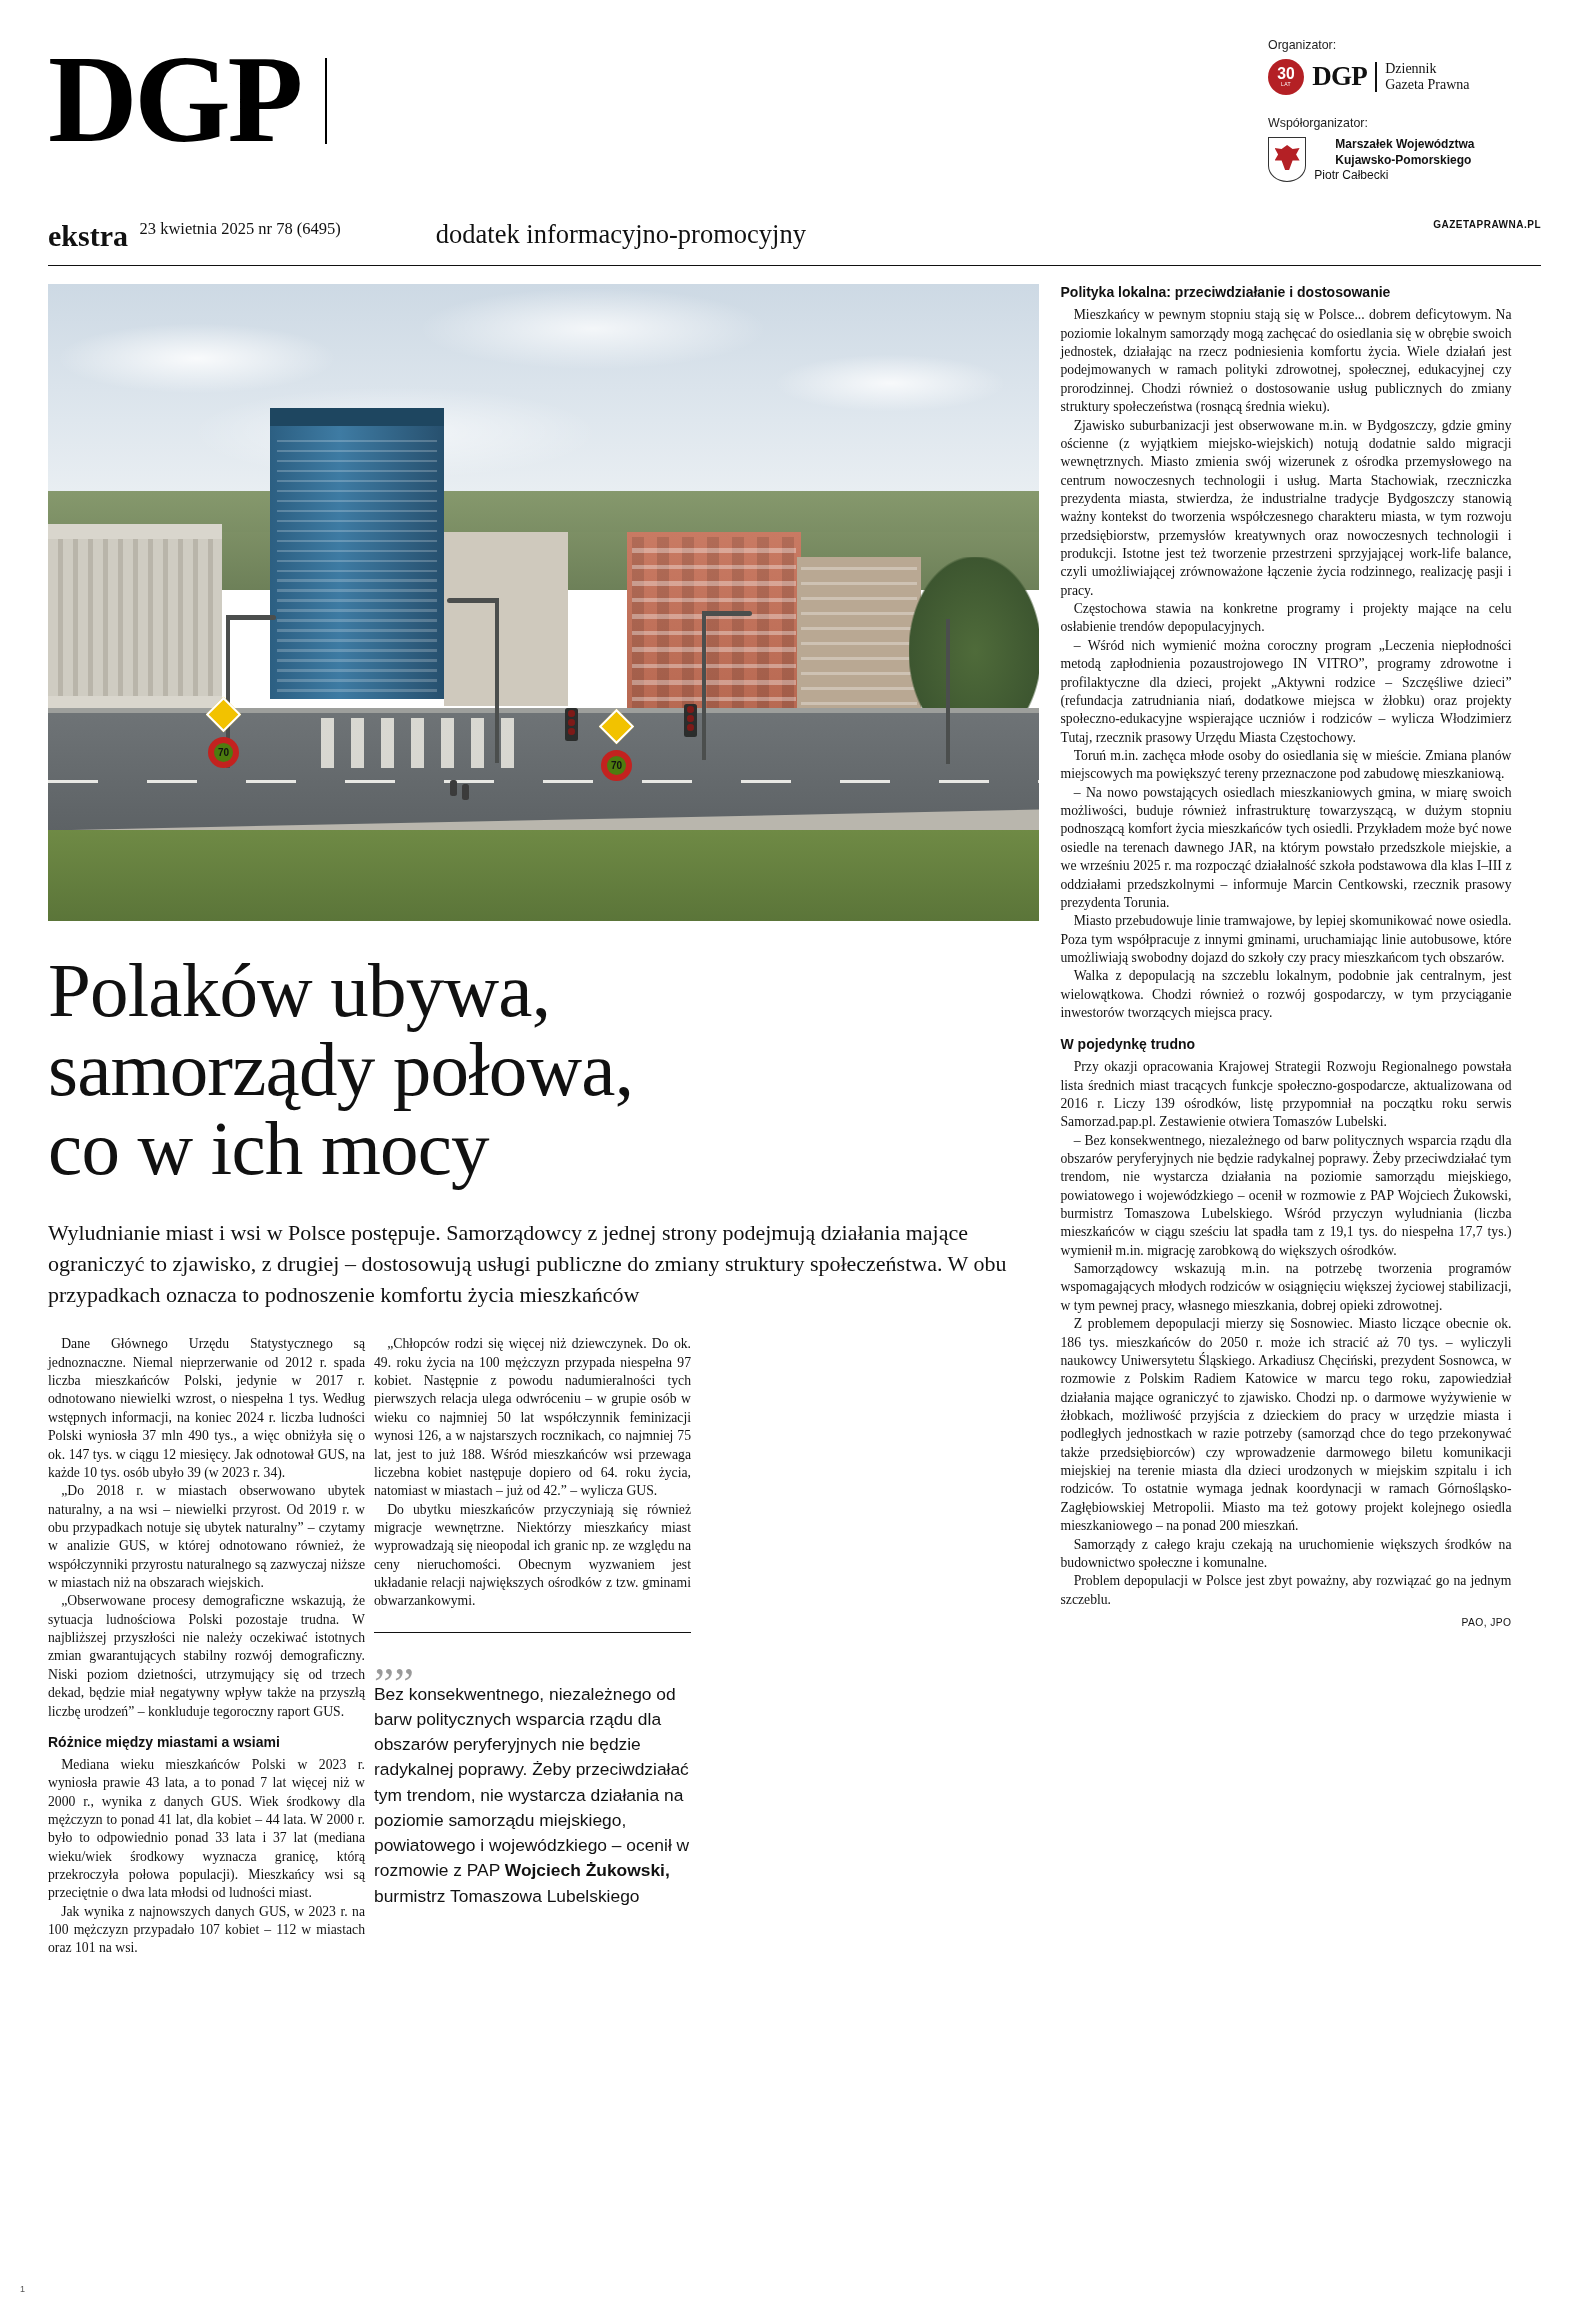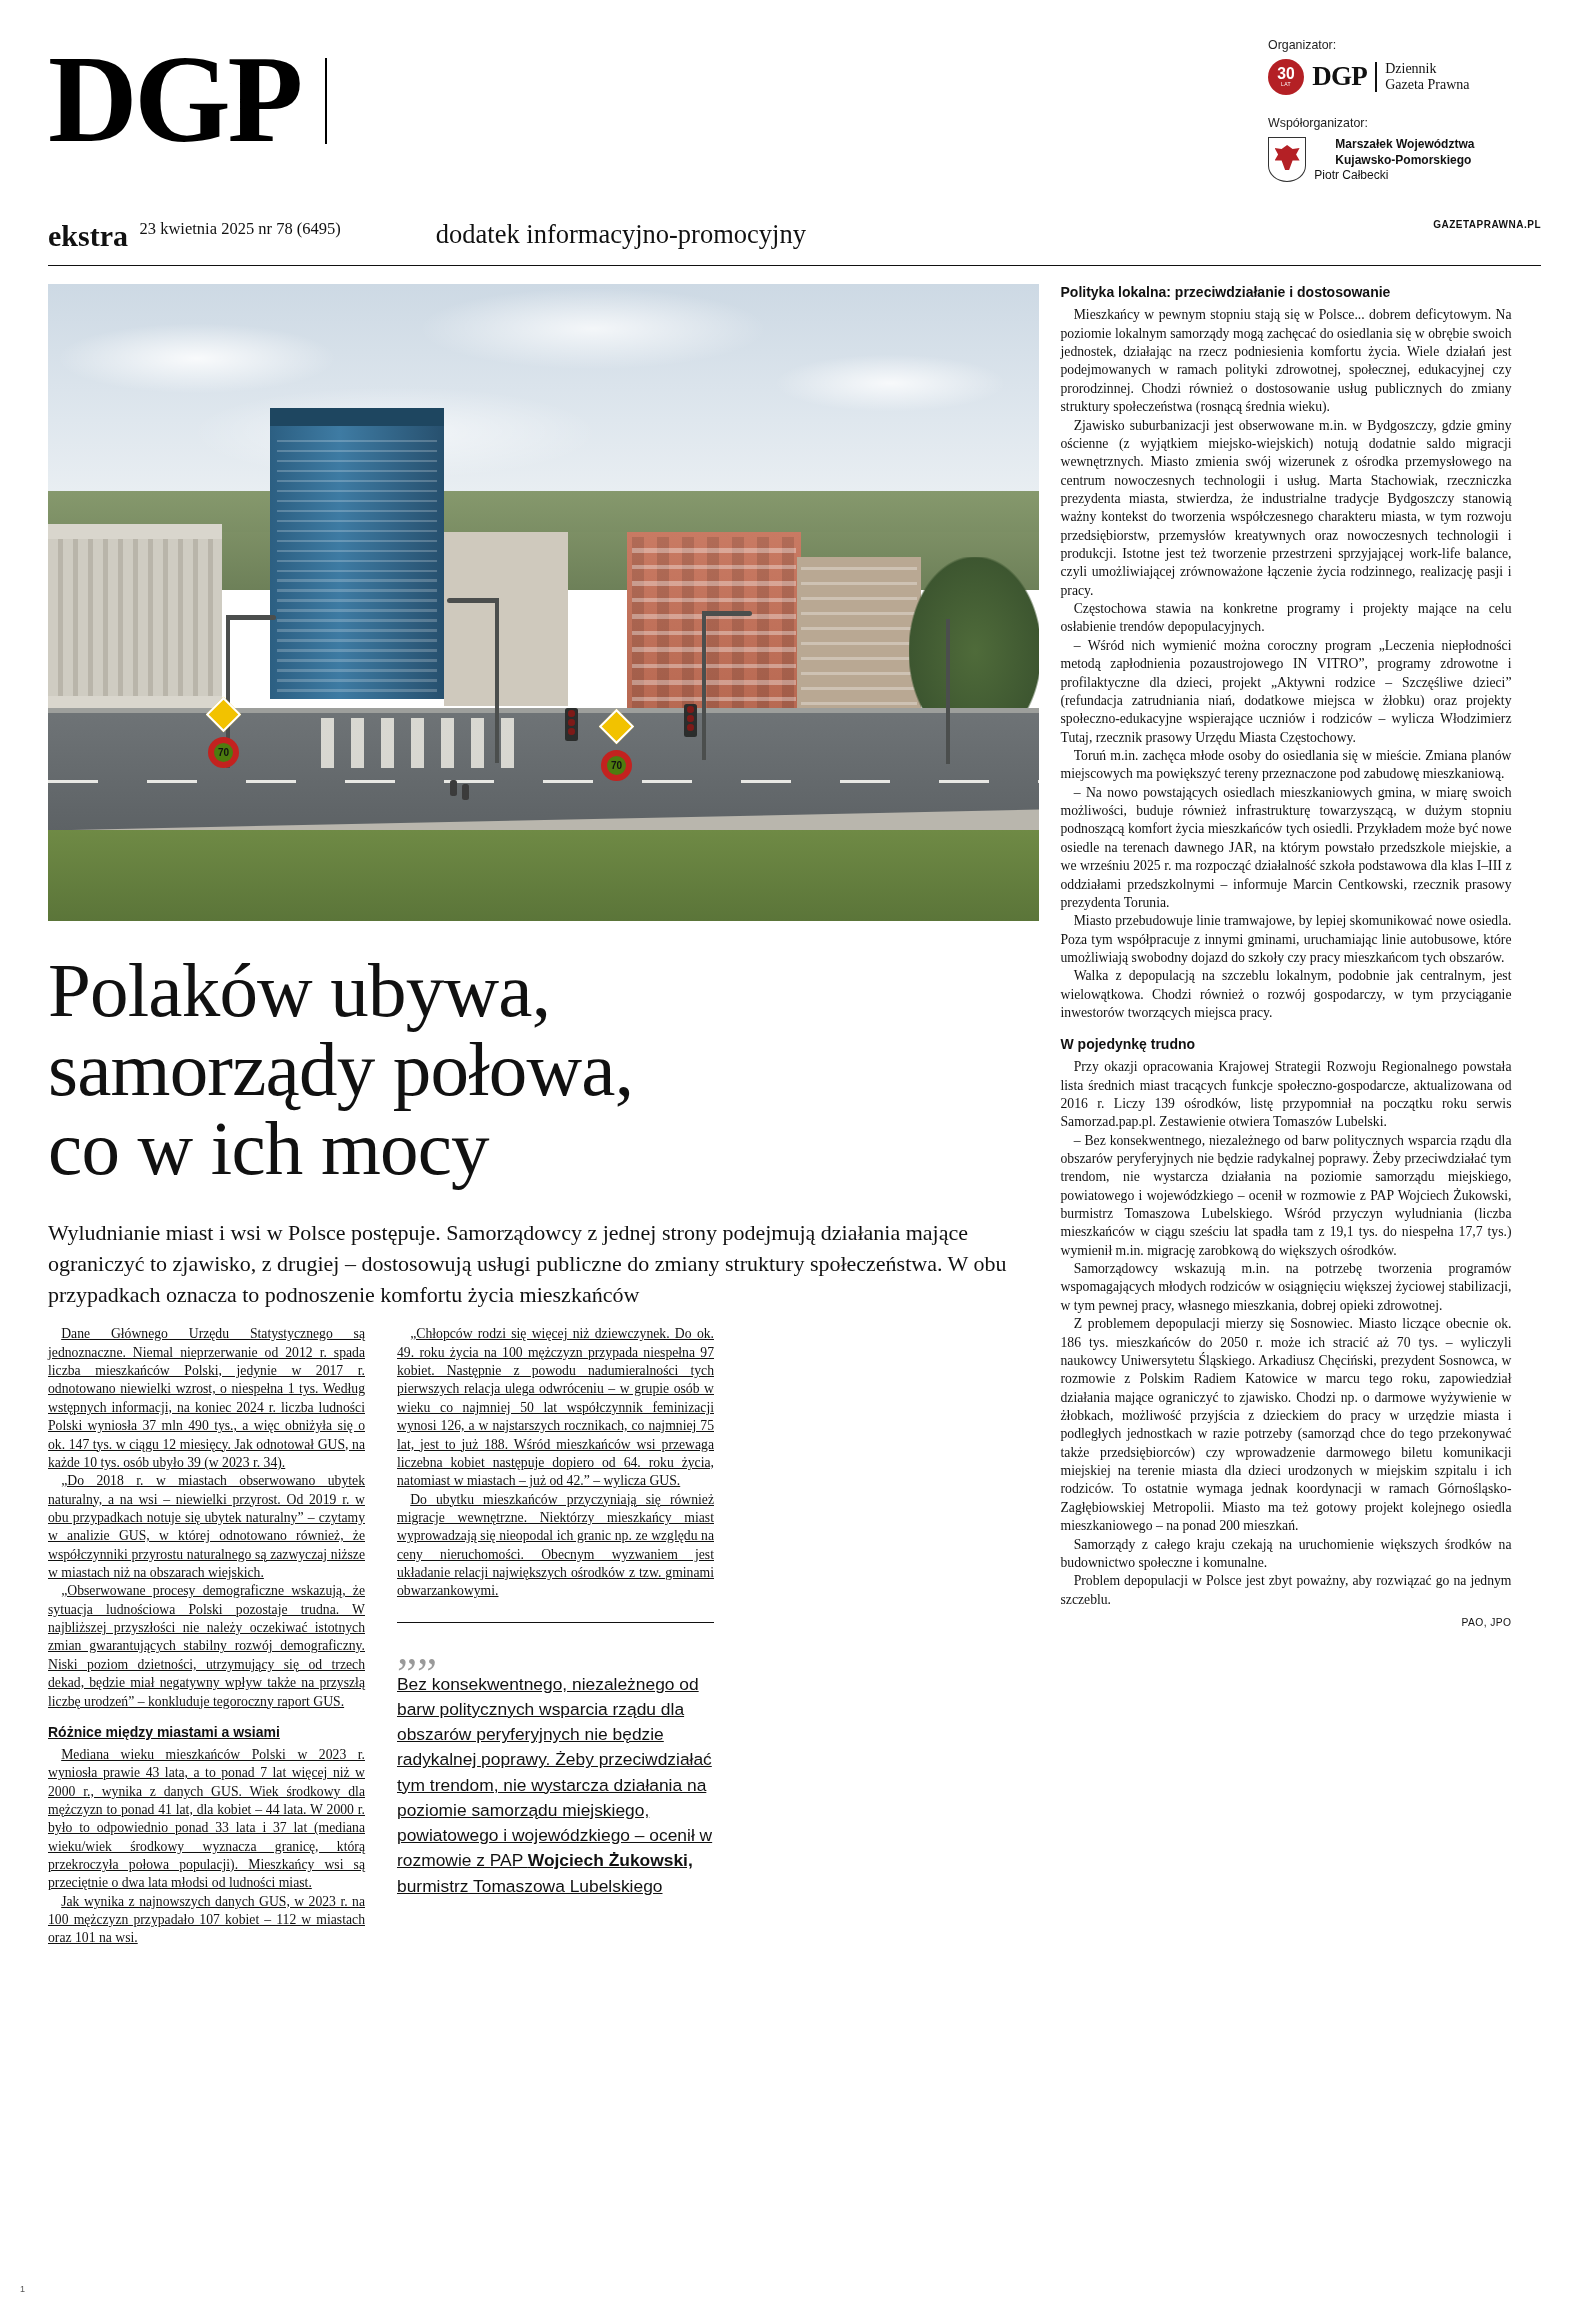--- a/index.html
+++ b/index.html
@@ -146,21 +146,21 @@
   .headline {
     font-family:"Liberation Serif", serif;
     font-size:77px; line-height:1.03; margin-top:30px; color:#111; letter-spacing:-0.8px;
   }
   .lead {
     font-family:"Liberation Serif", serif;
     font-size:22px; line-height:1.42; margin-top:28px; color:#111;
   }
 
   
-  .art-cols { display:flex; gap:32px; margin-top:15px;text-decoration:underline; }
+  .art-cols { display:flex; gap:9px; margin-top:25px; }
   .art-col { width:317px; }
   .art-col p, .art-col h4 { margin:0; }
   .art-col p { font-family:"Liberation Serif", serif; font-size:13.7px; line-height:1.34; text-align:justify; text-indent:13.2px; }
   .art-col h4 { font-family:"Liberation Sans", sans-serif; font-weight:bold; font-size:14px; margin:13.2px 0 5.8px; }
 
   
   .pullquote { margin-top:21.5px; border-top:1.7px solid #111; padding-top:13.2px; position:relative; }
   .quote-mark { font-family:"Liberation Serif", serif; font-size:45px; line-height:.6; color:#9a9a9a; }
   .pull-text { font-family:"Liberation Sans", sans-serif; font-size:17.4px; line-height:1.45; color:#111; margin-top:8.3px; }
   .pull-text b { font-weight:bold; }

